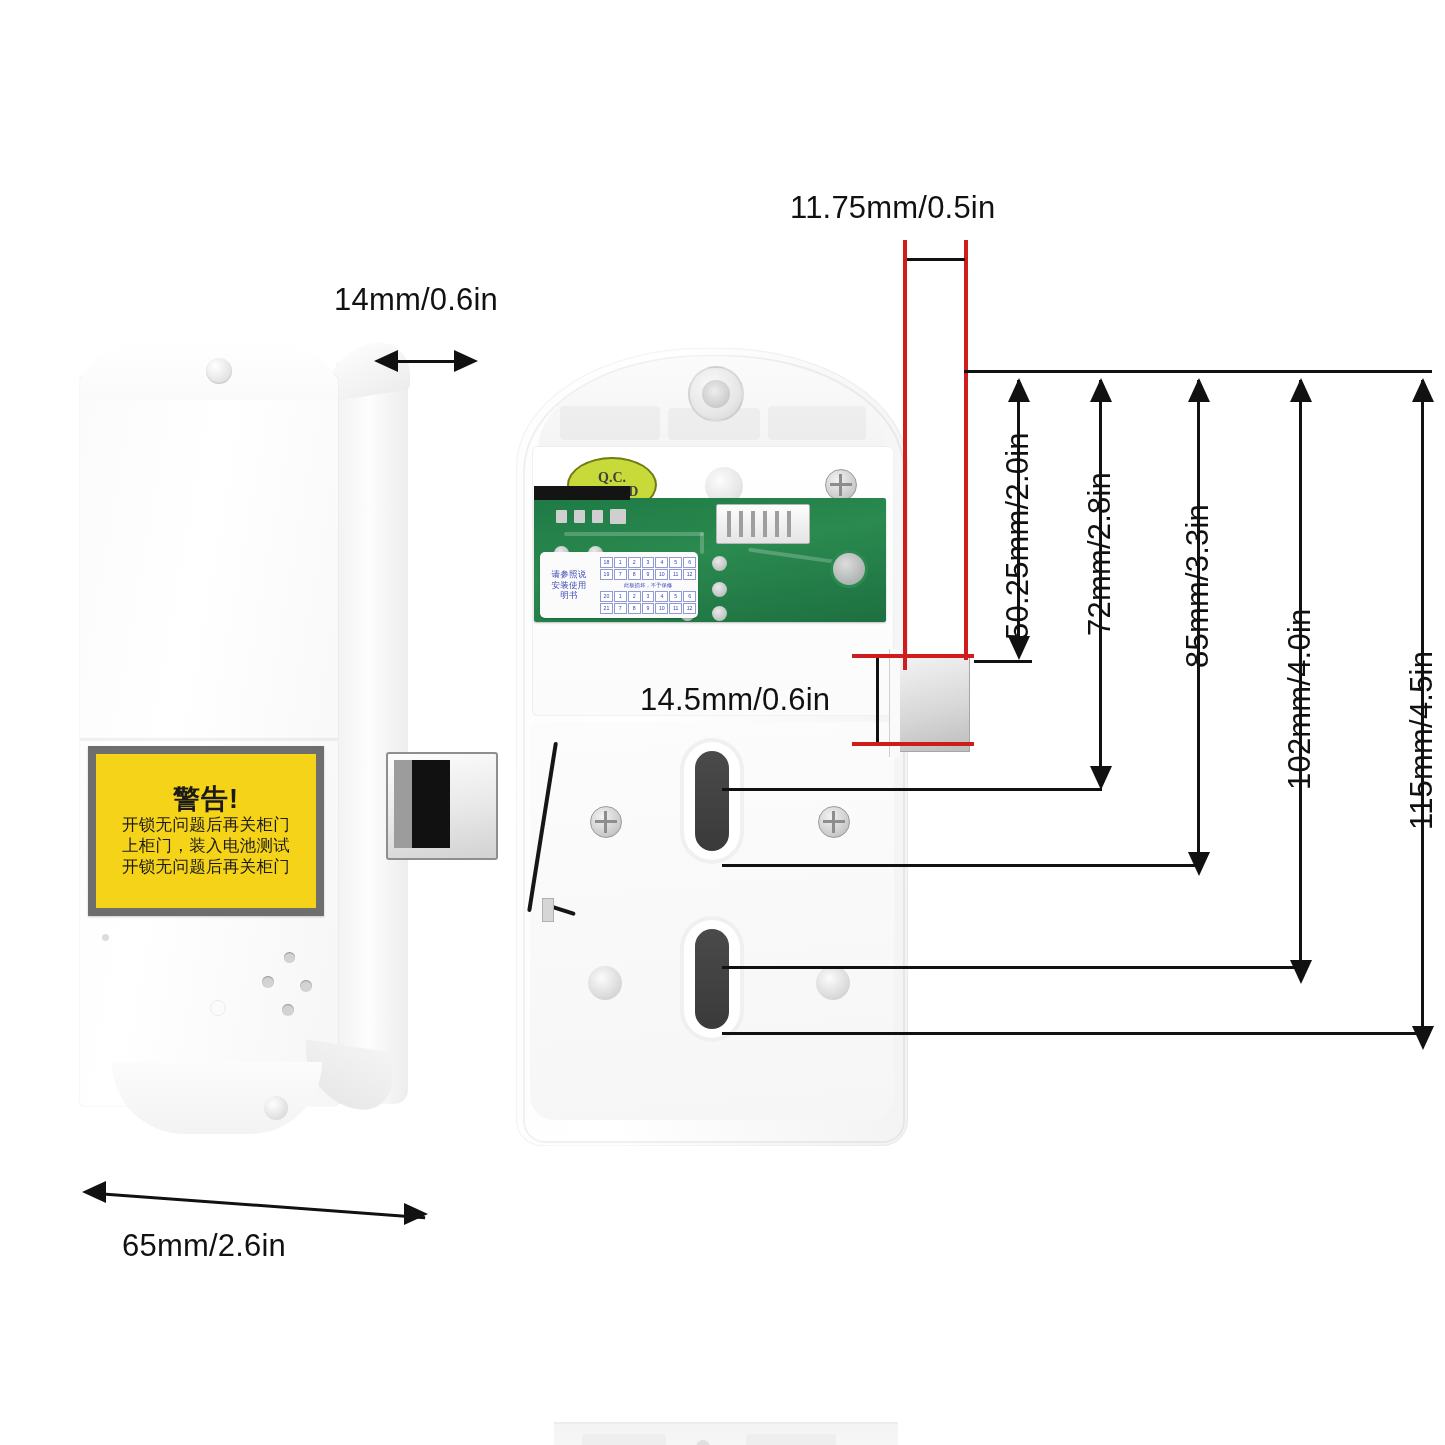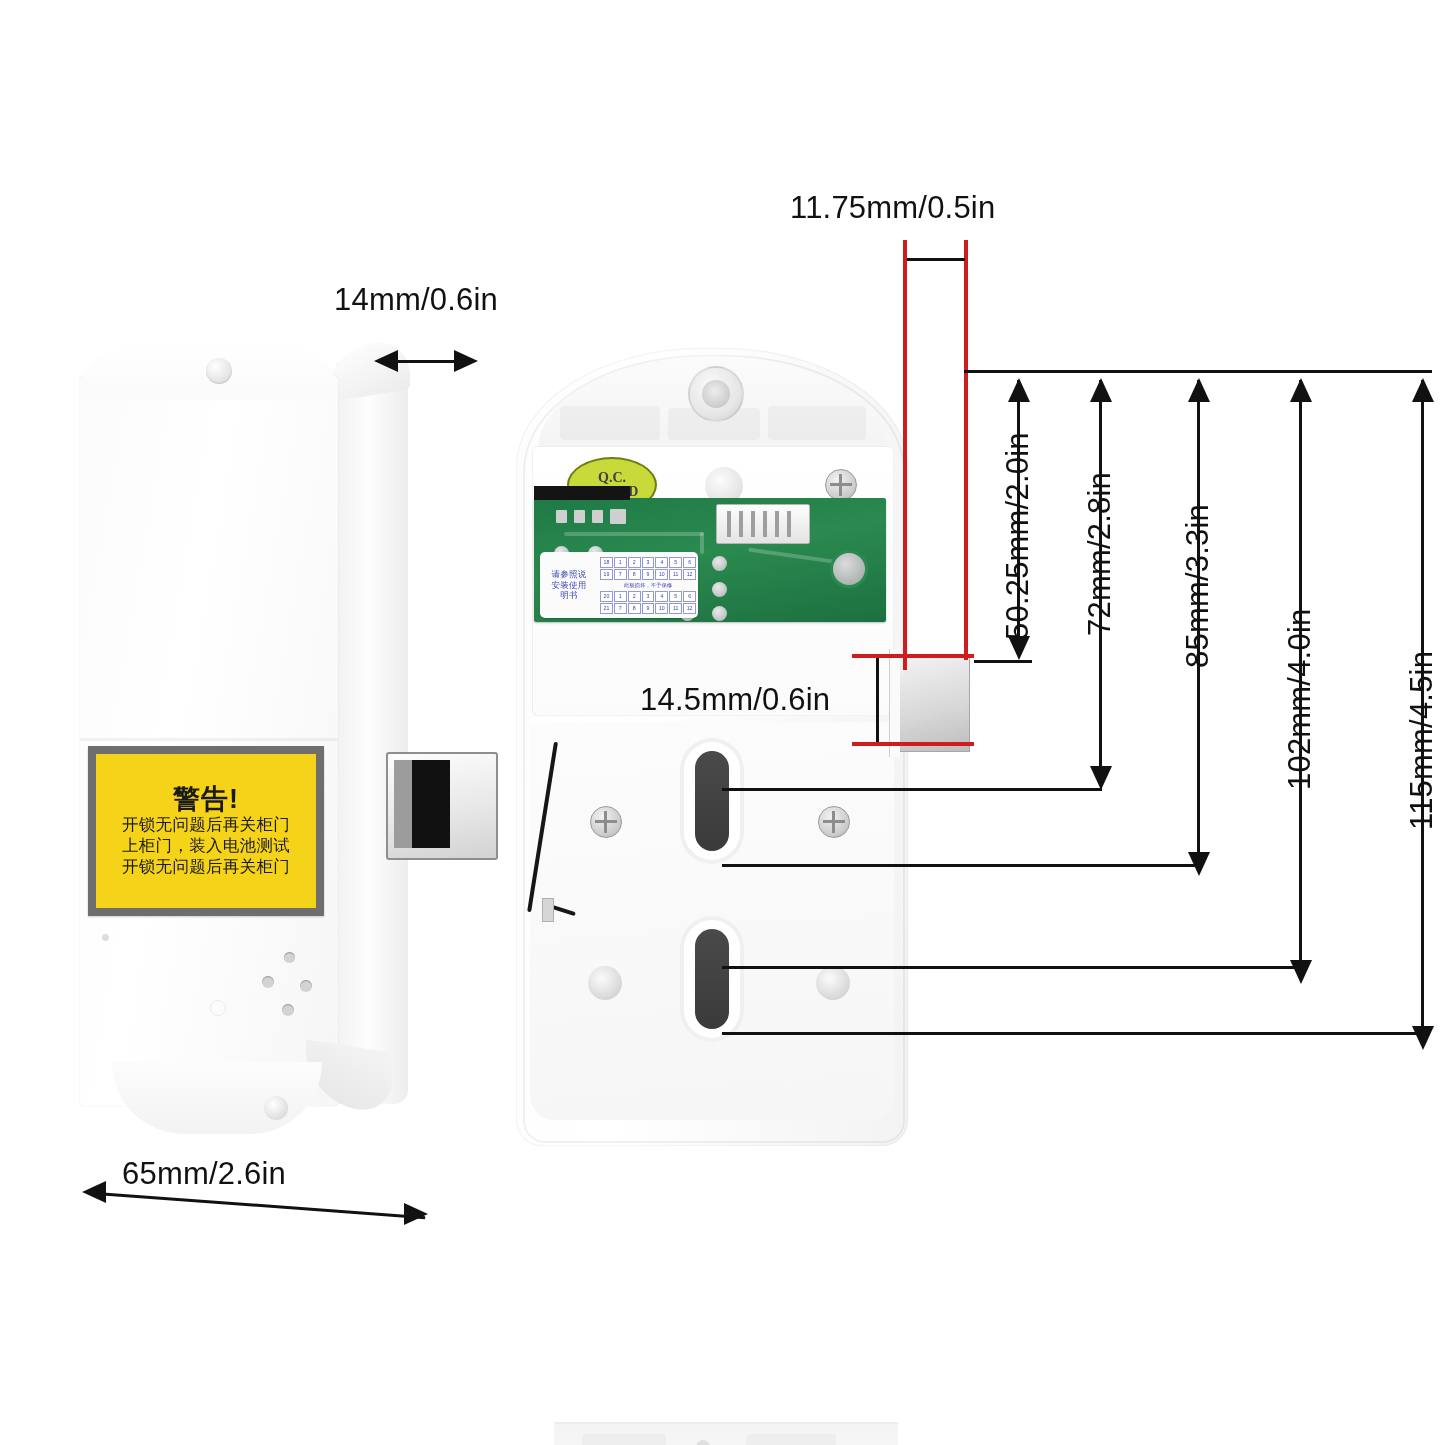--- a/index.html
+++ b/index.html
@@ -359,15 +359,15 @@
 
   <div class="dim-label vert" style="left:1404px;top:830px;transform:rotate(-90deg);">115mm/4.5in</div>
   <div class="ln vln" style="left:1421px;top:380px;height:652px;"></div>
   <div class="arrow-up" style="left:1412px;top:378px;"></div>
   <div class="arrow-dn" style="left:1412px;top:1026px;"></div>
   <div class="ln hln" style="left:722px;top:1032px;width:706px;"></div>
 
   <div class="ln hln" style="left:96px;top:1192px;width:330px;transform:rotate(4.2deg);transform-origin:left center;"></div>
   <div class="arrow-lf" style="left:82px;top:1181px;"></div>
   <div class="arrow-rt" style="left:404px;top:1203px;"></div>
-  <div class="dim-label" style="left:122px;top:1156px;">65mm/2.6in</div>
+  <div class="dim-label" style="left:122px;top:1228px;">65mm/2.6in</div>
 
 </div>
 
 </body></html>

